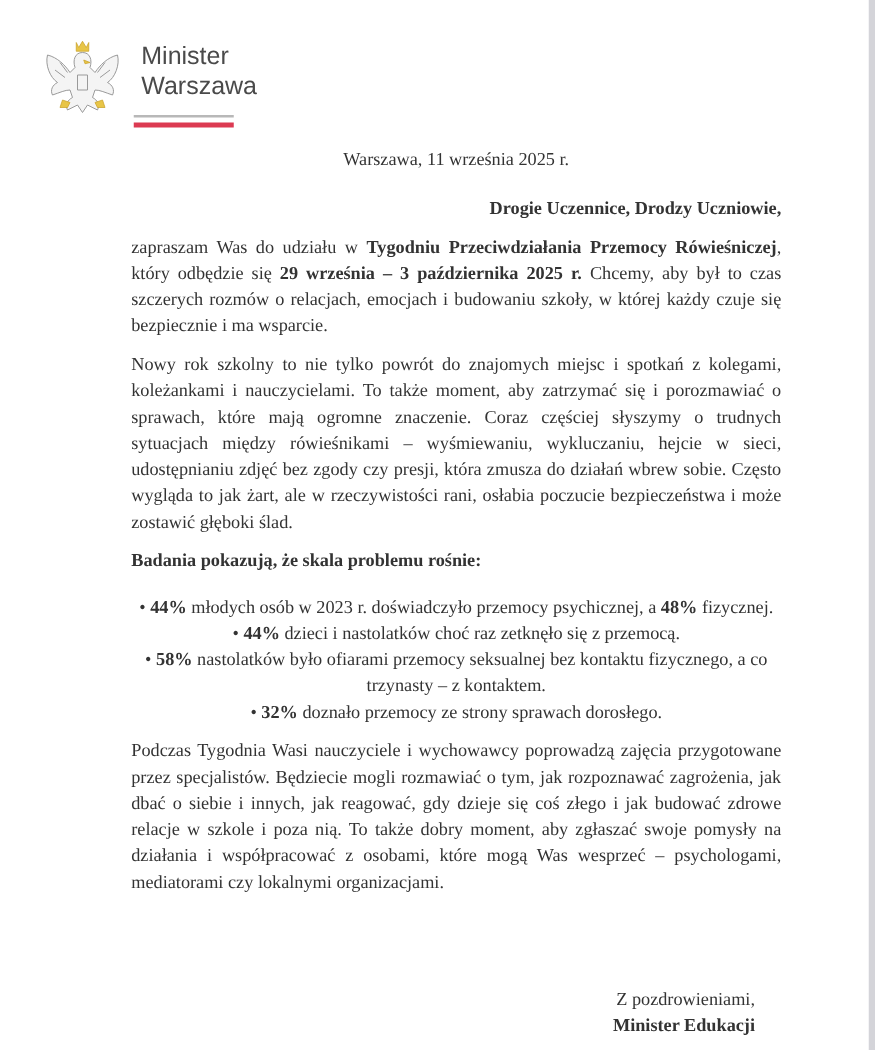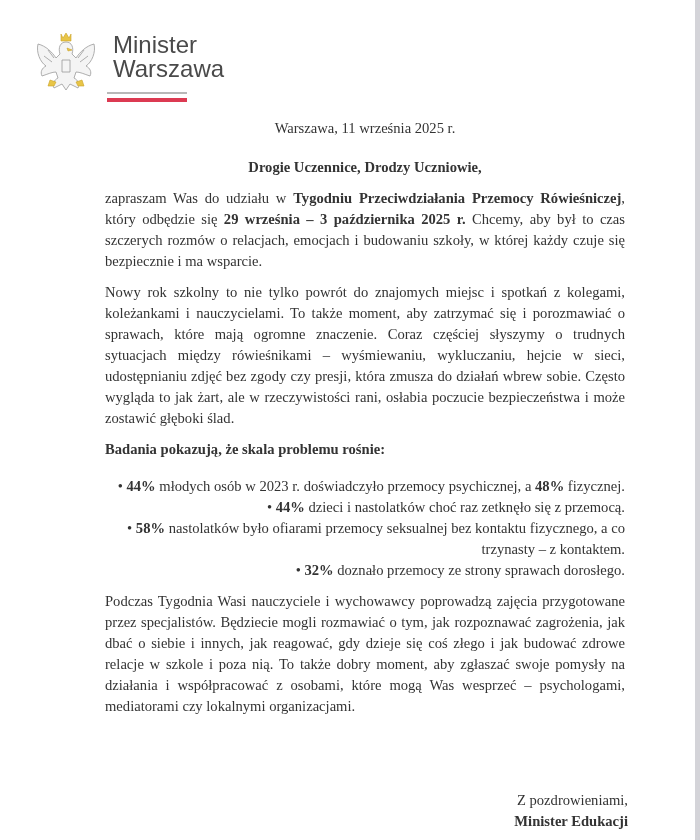--- a/index.html
+++ b/index.html
@@ -10,40 +10,40 @@
     color: #333333;
   }
   .scrollbar {
     position: absolute; right: 0; top: 0; width: 5px; height: 840px;
     background: #d4d4d9;
   }
   .logo { position: absolute; left: 34px; top: 28px; width: 170px; height: 80px; }
   .eagle { position: absolute; left: 0; top: 0; width: 64px; height: 70px; }
   .logo-text {
     position: absolute; left: 79px; top: 5px;
-    font-family: "Liberation Sans", sans-serif; font-size: 24px; line-height: 24px;
+    font-family: "Liberation Sans", sans-serif; font-size: 20px; line-height: 24px;
     color: #4a4a4a;
   }
   .logo-line-grey { position: absolute; left: 73px; top: 64px; width: 80px; height: 2px; background: #b8b8b8; }
   .logo-line-red { position: absolute; left: 73px; top: 70px; width: 80px; height: 4px; background: #dc3a52; }
 
   .doc {
     position: absolute; left: 105px; top: 118px; width: 520px;
     font-size: 14.6px; line-height: 21px;
   }
   .doc p { margin: 0 0 10px 0; text-align: justify; }
   .doc .date { margin-bottom: 18px; text-align: center; }
-  .doc .salutation { font-weight: bold; text-align: center; }
+  .doc .salutation { font-weight: bold; text-align: right; }
   .doc b { font-weight: bold; }
   .doc .stats-title { font-weight: bold; margin-bottom: 16px; }
-  .doc .stats p { margin: 0; text-align: right; }
+  .doc .stats p { margin: 0; text-align: center; }
   .doc .stats { margin-bottom: 10px; }
   .doc .closing em { font-style: italic; }
   .sign {
-    position: absolute; left: 488px; top: 790px; width: 140px;
+    position: absolute; left: 464px; top: 790px; width: 140px;
     font-size: 14.6px; line-height: 21px; text-align: right;
   }
   .sign .name { font-weight: bold; }
 </style>
 </head>
 <body>
 
 <div class="logo">
   <svg class="eagle" viewBox="0 0 64 70">
     <g fill="#f4f4f4" stroke="#9a9a9a" stroke-width="0.8">

